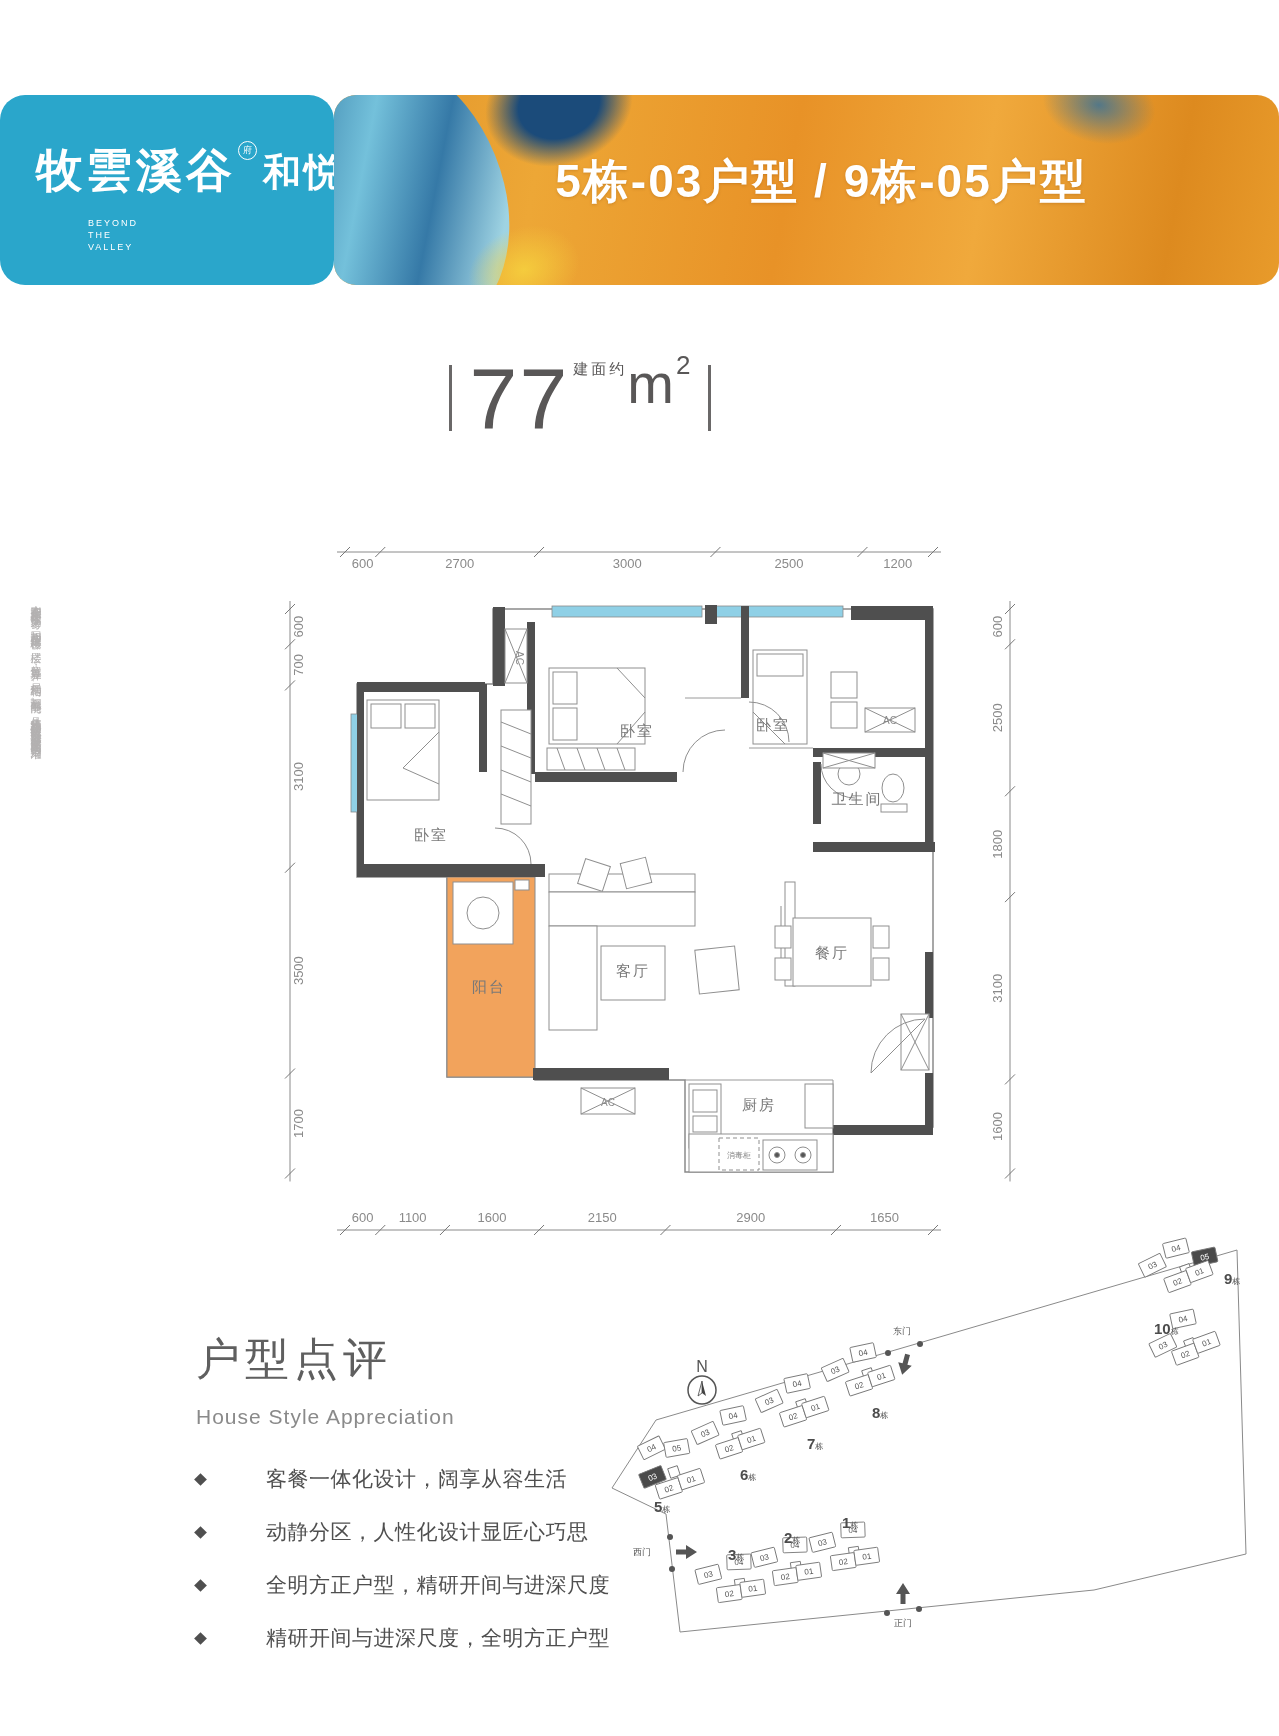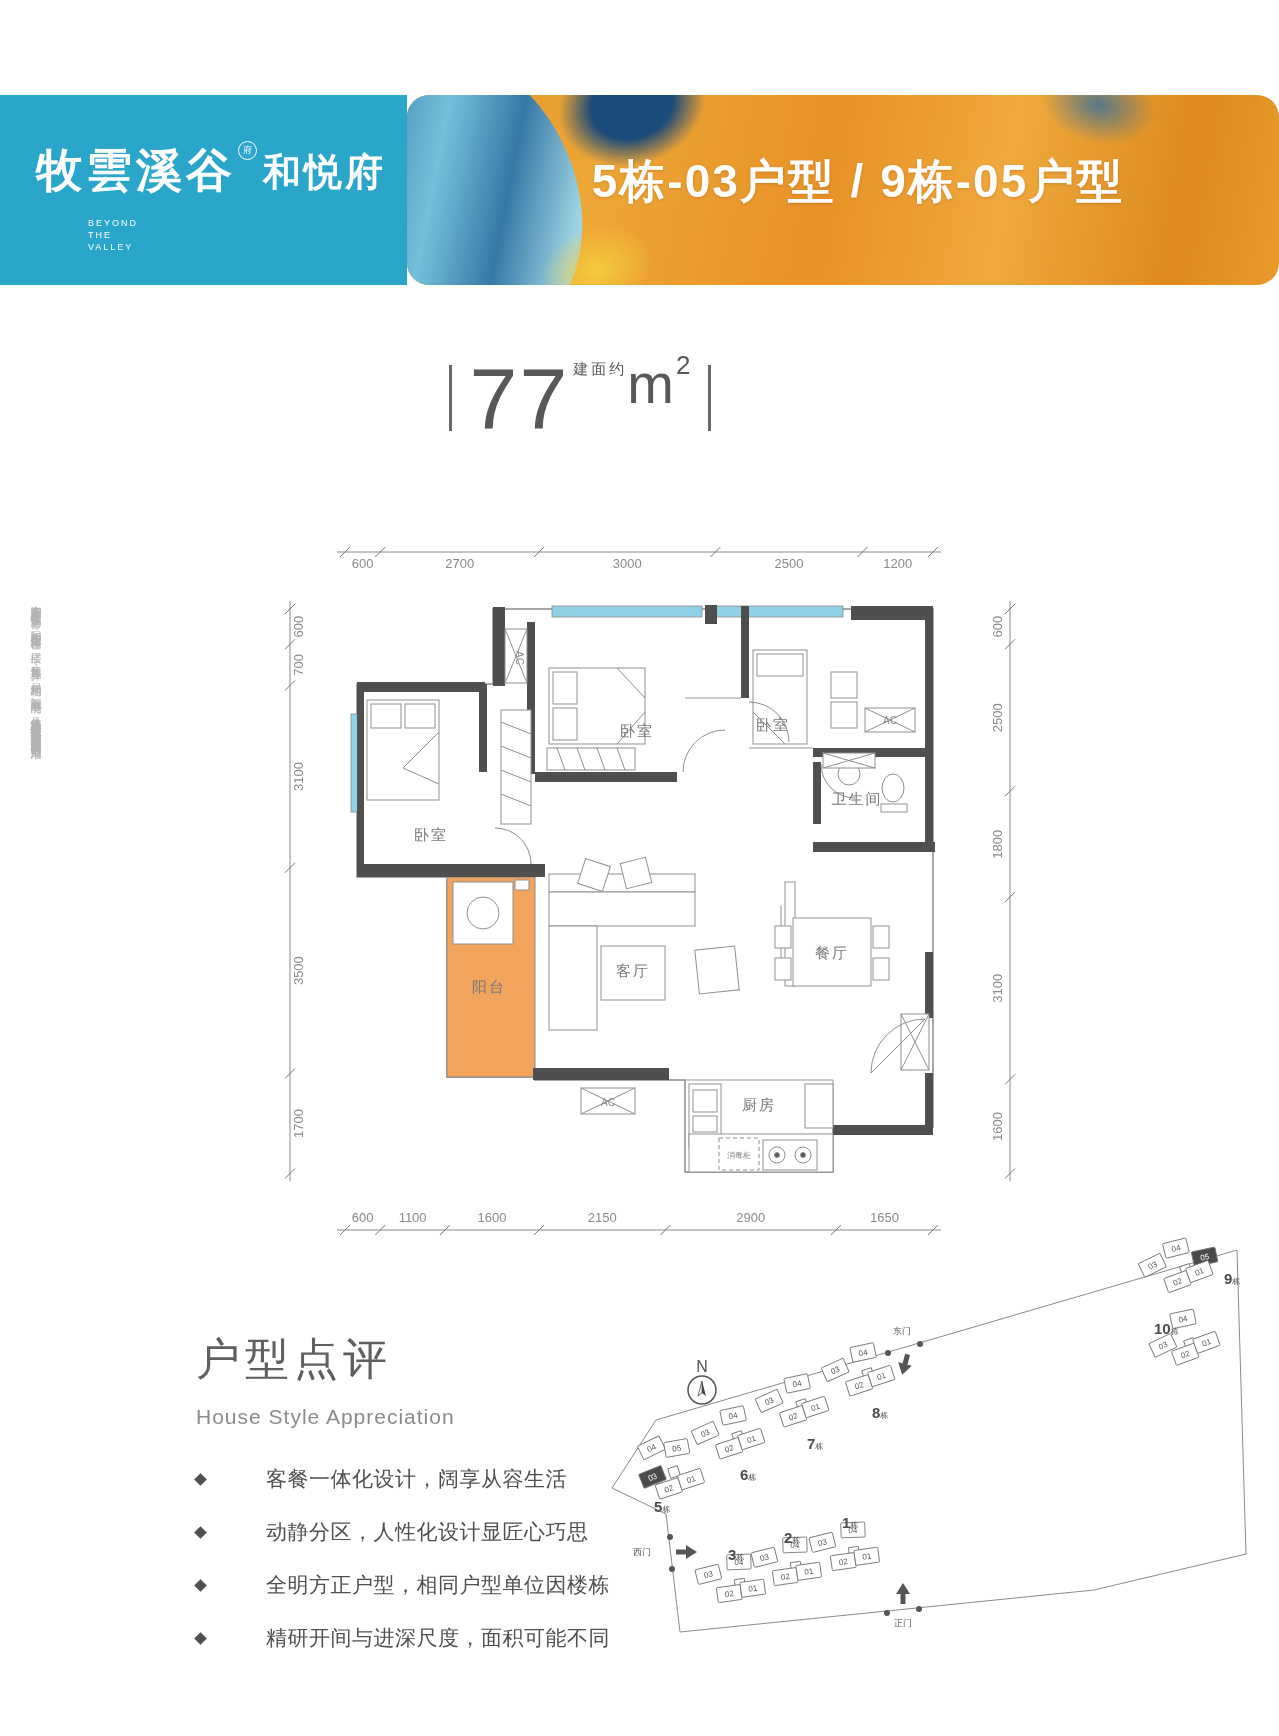--- a/index.html
+++ b/index.html
@@ -1,20 +1,20 @@
 <!DOCTYPE html>
 <html><head>
 <meta charset="utf-8">
 <style>
   html,body{margin:0;padding:0;background:#ffffff;}
   .page{position:relative;width:1279px;height:1736px;background:#fff;overflow:hidden;
         font-family:"Liberation Sans",sans-serif;}
   
   .header-band{position:absolute;left:0;top:95px;width:1279px;height:190px;display:flex;}
-  .logo-block{position:relative;width:407px;height:100%;background:#2aa6cb;flex:0 0 auto;}
+  .logo-block{position:relative;width:334px;height:100%;background:#2aa6cb;flex:0 0 auto;border-radius:25px;}
   .logo-row{position:absolute;left:36px;top:52px;white-space:nowrap;color:#fff;display:flex;align-items:flex-start;}
   .logo-cn{font-size:46px;font-weight:bold;letter-spacing:4px;line-height:1;}
   .logo-mark{display:inline-block;width:17px;height:17px;border:1.5px solid #fff;border-radius:50%;
              font-size:9px;line-height:17px;text-align:center;margin:-6px 6px 0 2px;}
   .logo-sub{font-size:38px;font-weight:bold;letter-spacing:3px;line-height:1;margin-top:6px;}
   .logo-en{position:absolute;left:88px;top:122px;color:#fff;font-size:9px;letter-spacing:2px;line-height:12px;}
   .paint{position:relative;flex:1 1 auto;overflow:hidden;
      background:linear-gradient(100deg,#e09127 0%,#eda736 22%,#e89227 48%,#f0a93c 68%,#dd8a1f 88%,#e89b2b 100%);border-radius:22px;}
   .stroke{position:absolute;border-radius:40% 60% 50% 50%;}
   .stroke-blue-big{left:-30px;top:-40px;width:200px;height:280px;transform:rotate(-14deg);
@@ -339,25 +339,25 @@
         <div class="review-item">
           <span class="diamond"></span>
           <span>客餐一体化设计，阔享从容生活</span>
         </div>
         <div class="review-item">
           <span class="diamond"></span>
           <span>动静分区，人性化设计显匠心巧思</span>
         </div>
         <div class="review-item">
           <span class="diamond"></span>
-          <span>全明方正户型，相同户型单位因楼栋</span>
+          <span>全明方正户型，精研开间与进深尺度</span>
         </div>
         <div class="review-item">
           <span class="diamond"></span>
-          <span>精研开间与进深尺度，面积可能不同</span>
+          <span>精研开间与进深尺度，全明方正户型</span>
         </div>
       </div>
   </div>
 
   <svg class="sm-svg" width="672" height="478" viewBox="0 0 672 478">
     <polygon points="20,266 64,198 645,28 654,332 502,368 88,410 74,292" fill="none" stroke="#8a8a8a" stroke-width="1"></polygon>
     <g>
       <circle cx="110" cy="168" r="14" fill="none" stroke="#555" stroke-width="1.5"></circle>
       <polygon points="110,159 114,174 110,171" fill="#444"></polygon>
       <polygon points="110,159 106,174 110,171" fill="#fff" stroke="#444" stroke-width="0.8"></polygon>

